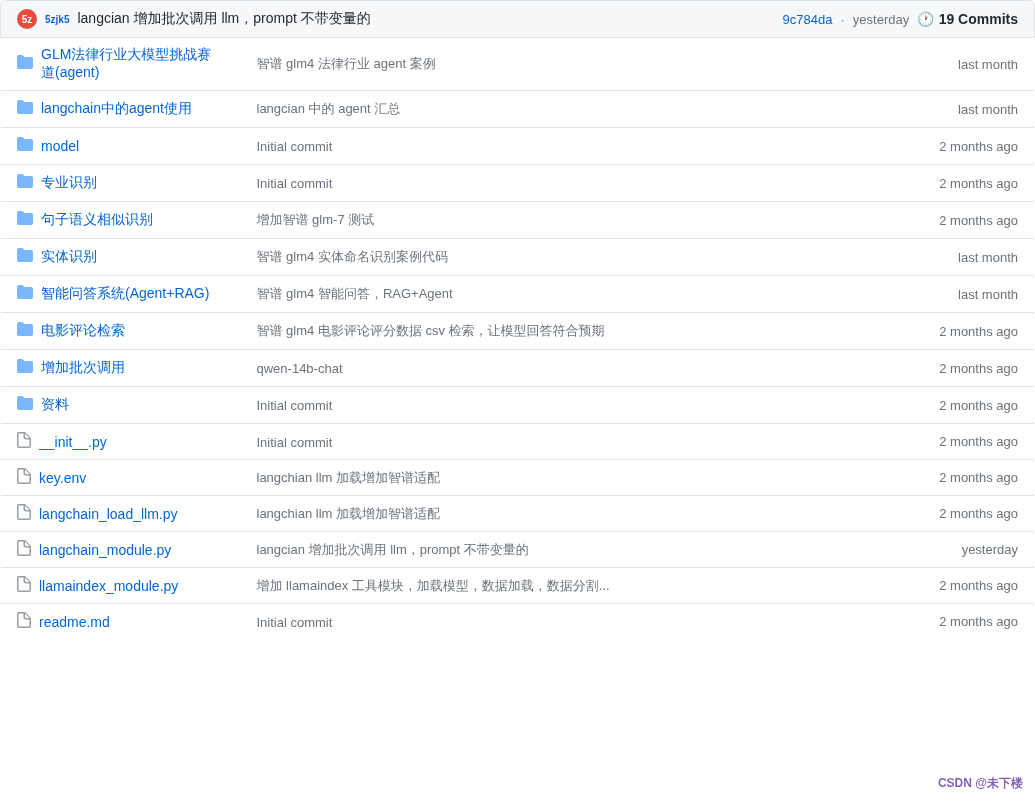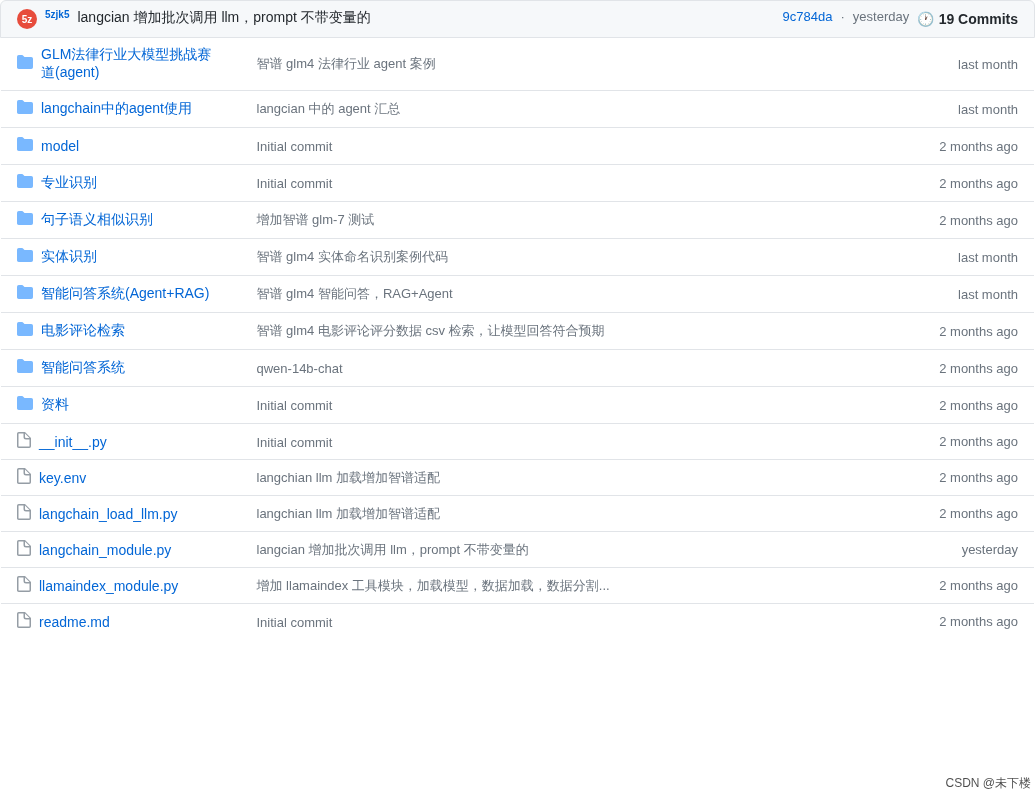--- a/index.html
+++ b/index.html
@@ -9,20 +9,21 @@
       background: #fff;
       color: #24292e;
     }
     .repo-container {
       max-width: 1035px;
       margin: 0 auto;
       background: #fff;
     }
     .header-bar {
       display: flex;
+      align-items: center;
       padding: 8px 16px;
       border: 1px solid #e1e4e8;
       border-radius: 6px 6px 0 0;
       background: #f6f8fa;
       gap: 8px;
     }
     .header-bar .avatar {
       width: 20px;
       height: 20px;
       background: #e74c3c;
@@ -119,24 +120,24 @@
       font-weight: 500;
     }
     .commit-link {
       color: #6a737d;
       text-decoration: none;
       font-size: 13px;
     }
     .watermark {
       position: fixed;
       bottom: 10px;
-      right: 4px;
+      right: 12px;
       font-size: 12px;
-      color: #000000;
-      font-weight: normal;
+      color: #4c1d95;
+      font-weight: bold;
       opacity: 0.7;
     }
   </style>
 </head>
 <body>
 
 <div class="repo-container">
   <div class="header-bar">
     <div class="avatar">
       <span>5z</span>
@@ -233,21 +234,21 @@
               <a class="file-link" href="#">电影评论检索</a>
             </span></td>
           <td class="col-message"><a class="commit-link" href="#">智谱 glm4 电影评论评分数据 csv 检索，让模型回答符合预期</a></td>
           <td class="col-time">2 months ago</td>
         </tr>
         <tr>
           <td class="col-name"><span class="file-icon">
               <span class="folder-icon"><svg width="16" height="16" viewBox="0 0 16 16" fill="#79b8ff" xmlns="http://www.w3.org/2000/svg">
                   <path d="M1.75 1A1.75 1.75 0 000 2.75v10.5C0 14.216.784 15 1.75 15h12.5A1.75 1.75 0 0016 13.25v-8.5A1.75 1.75 0 0014.25 3H7.5L6.25 1.75A1.75 1.75 0 005 1H1.75z"></path>
                 </svg></span>
-              <a class="file-link" href="#">智能问答系统</a>
+              <a class="file-link" href="#">增加批次调用</a>
             </span></td>
           <td class="col-message"><a class="commit-link" href="#">qwen-14b-chat</a></td>
           <td class="col-time">2 months ago</td>
         </tr>
         <tr>
           <td class="col-name"><span class="file-icon">
               <span class="folder-icon"><svg width="16" height="16" viewBox="0 0 16 16" fill="#79b8ff" xmlns="http://www.w3.org/2000/svg">
                   <path d="M1.75 1A1.75 1.75 0 000 2.75v10.5C0 14.216.784 15 1.75 15h12.5A1.75 1.75 0 0016 13.25v-8.5A1.75 1.75 0 0014.25 3H7.5L6.25 1.75A1.75 1.75 0 005 1H1.75z"></path>
                 </svg></span>
               <a class="file-link" href="#">资料</a>

